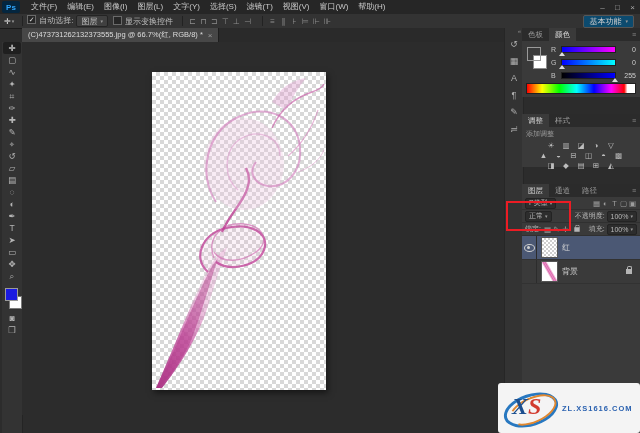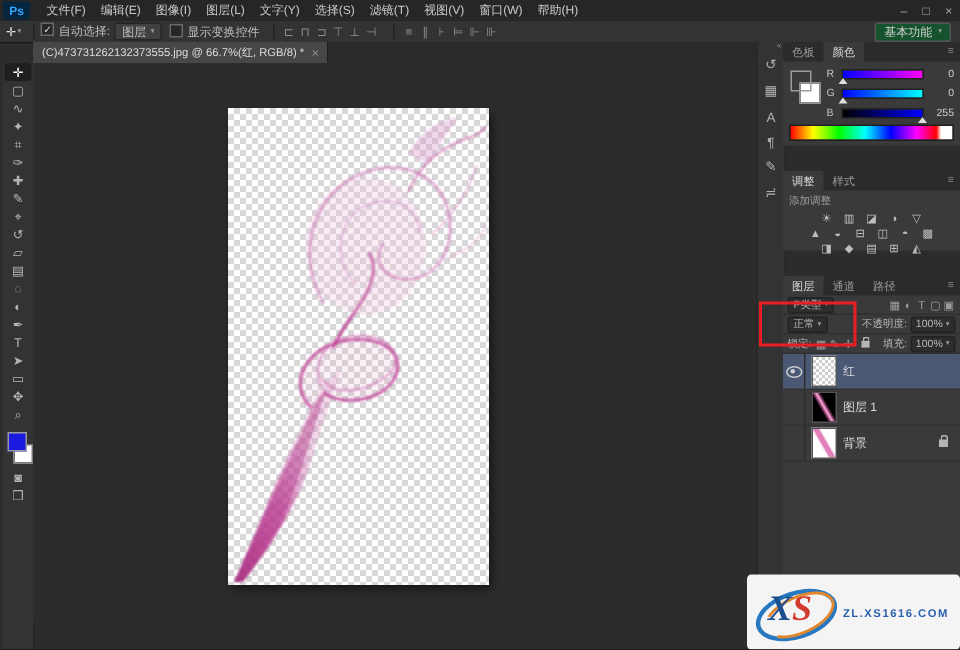--- a/index.html
+++ b/index.html
@@ -19,21 +19,21 @@
   .tool-thumb{display:flex;align-items:center;gap:1px;padding:0 4px;color:#e0e0e0;font-size:8px;}
   .caret{font-size:5px;color:#9a9a9a;}
   .checkbox{width:7px;height:7px;border:1px solid #6a6a6a;background:#262626;display:inline-flex;align-items:center;justify-content:center;
             font-size:7px;color:#ddd;margin-right:3px;}
   .obar-group{display:flex;align-items:flex-start;margin-right:5px;}
   .obar-select{display:flex;align-items:center;gap:3px;background:#404040;border:1px solid #242424;border-radius:2px;
                padding:0 4px;height:10px;margin-left:3px;}
   .obar-sep{width:1px;height:10px;background:#222;margin:0 4px;}
   .obar-icon{width:11px;text-align:center;font-size:8px;color:#8d8d8d;}
   .workspace-btn{margin-left:auto;margin-right:6px;display:flex;align-items:center;gap:4px;border:1px solid #565656;
-                 background:#14532d;border-radius:2px;padding:0 5px;height:11px;font-size:8px;color:#cfcfcf;}
+                 background:#0c4a6e;border-radius:2px;padding:0 5px;height:11px;font-size:8px;color:#cfcfcf;}
   
   .tabbar{position:absolute;left:22px;top:28px;width:482px;height:14px;background:#2a2a2a;border-bottom:1px solid #1e1e1e;display:flex;}
   .doc-tab{display:inline-flex;align-items:center;gap:5px;height:14px;background:#474747;border-right:1px solid #1e1e1e;
            padding:0 6px;font-size:7.5px;color:#dcdcdc;white-space:nowrap;}
   .tab-close{color:#9a9a9a;font-size:8px;}
   
   .toolbar{position:absolute;left:2px;top:42px;width:20px;height:391px;background:#333;border-right:1px solid #242424;}
   .tool{width:18px;height:12px;margin:0 auto;display:flex;align-items:center;justify-content:center;font-size:8.5px;color:#b5b5b5;}
   .tool.selected{background:#1f1f1f;color:#fff;border-radius:2px;}
   .swatch-area{position:relative;width:20px;height:26px;margin-top:4px;}
@@ -390,25 +390,20 @@
         <div class="lyr-rows" id="lyr-rows">
             <div class="lyr-row selected">
               <div class="eye-cell">
                 <span class="eye"></span>
               </div>
               <div class="lyr-thumb thumb-transparent"></div>
               <span class="lyr-name">红</span>
             </div>
             <div class="lyr-row">
               <div class="eye-cell"></div>
-              <div class="lyr-thumb thumb-dark"></div>
-              <span class="lyr-name">图层 1</span>
-            </div>
-            <div class="lyr-row">
-              <div class="eye-cell"></div>
               <div class="lyr-thumb thumb-light"></div>
               <span class="lyr-name locked-name">背景</span>
               <span class="lock"></span>
             </div>
           </div>
       </div>
     </div>
   </div>
 
   <div class="red-annotation"></div>

